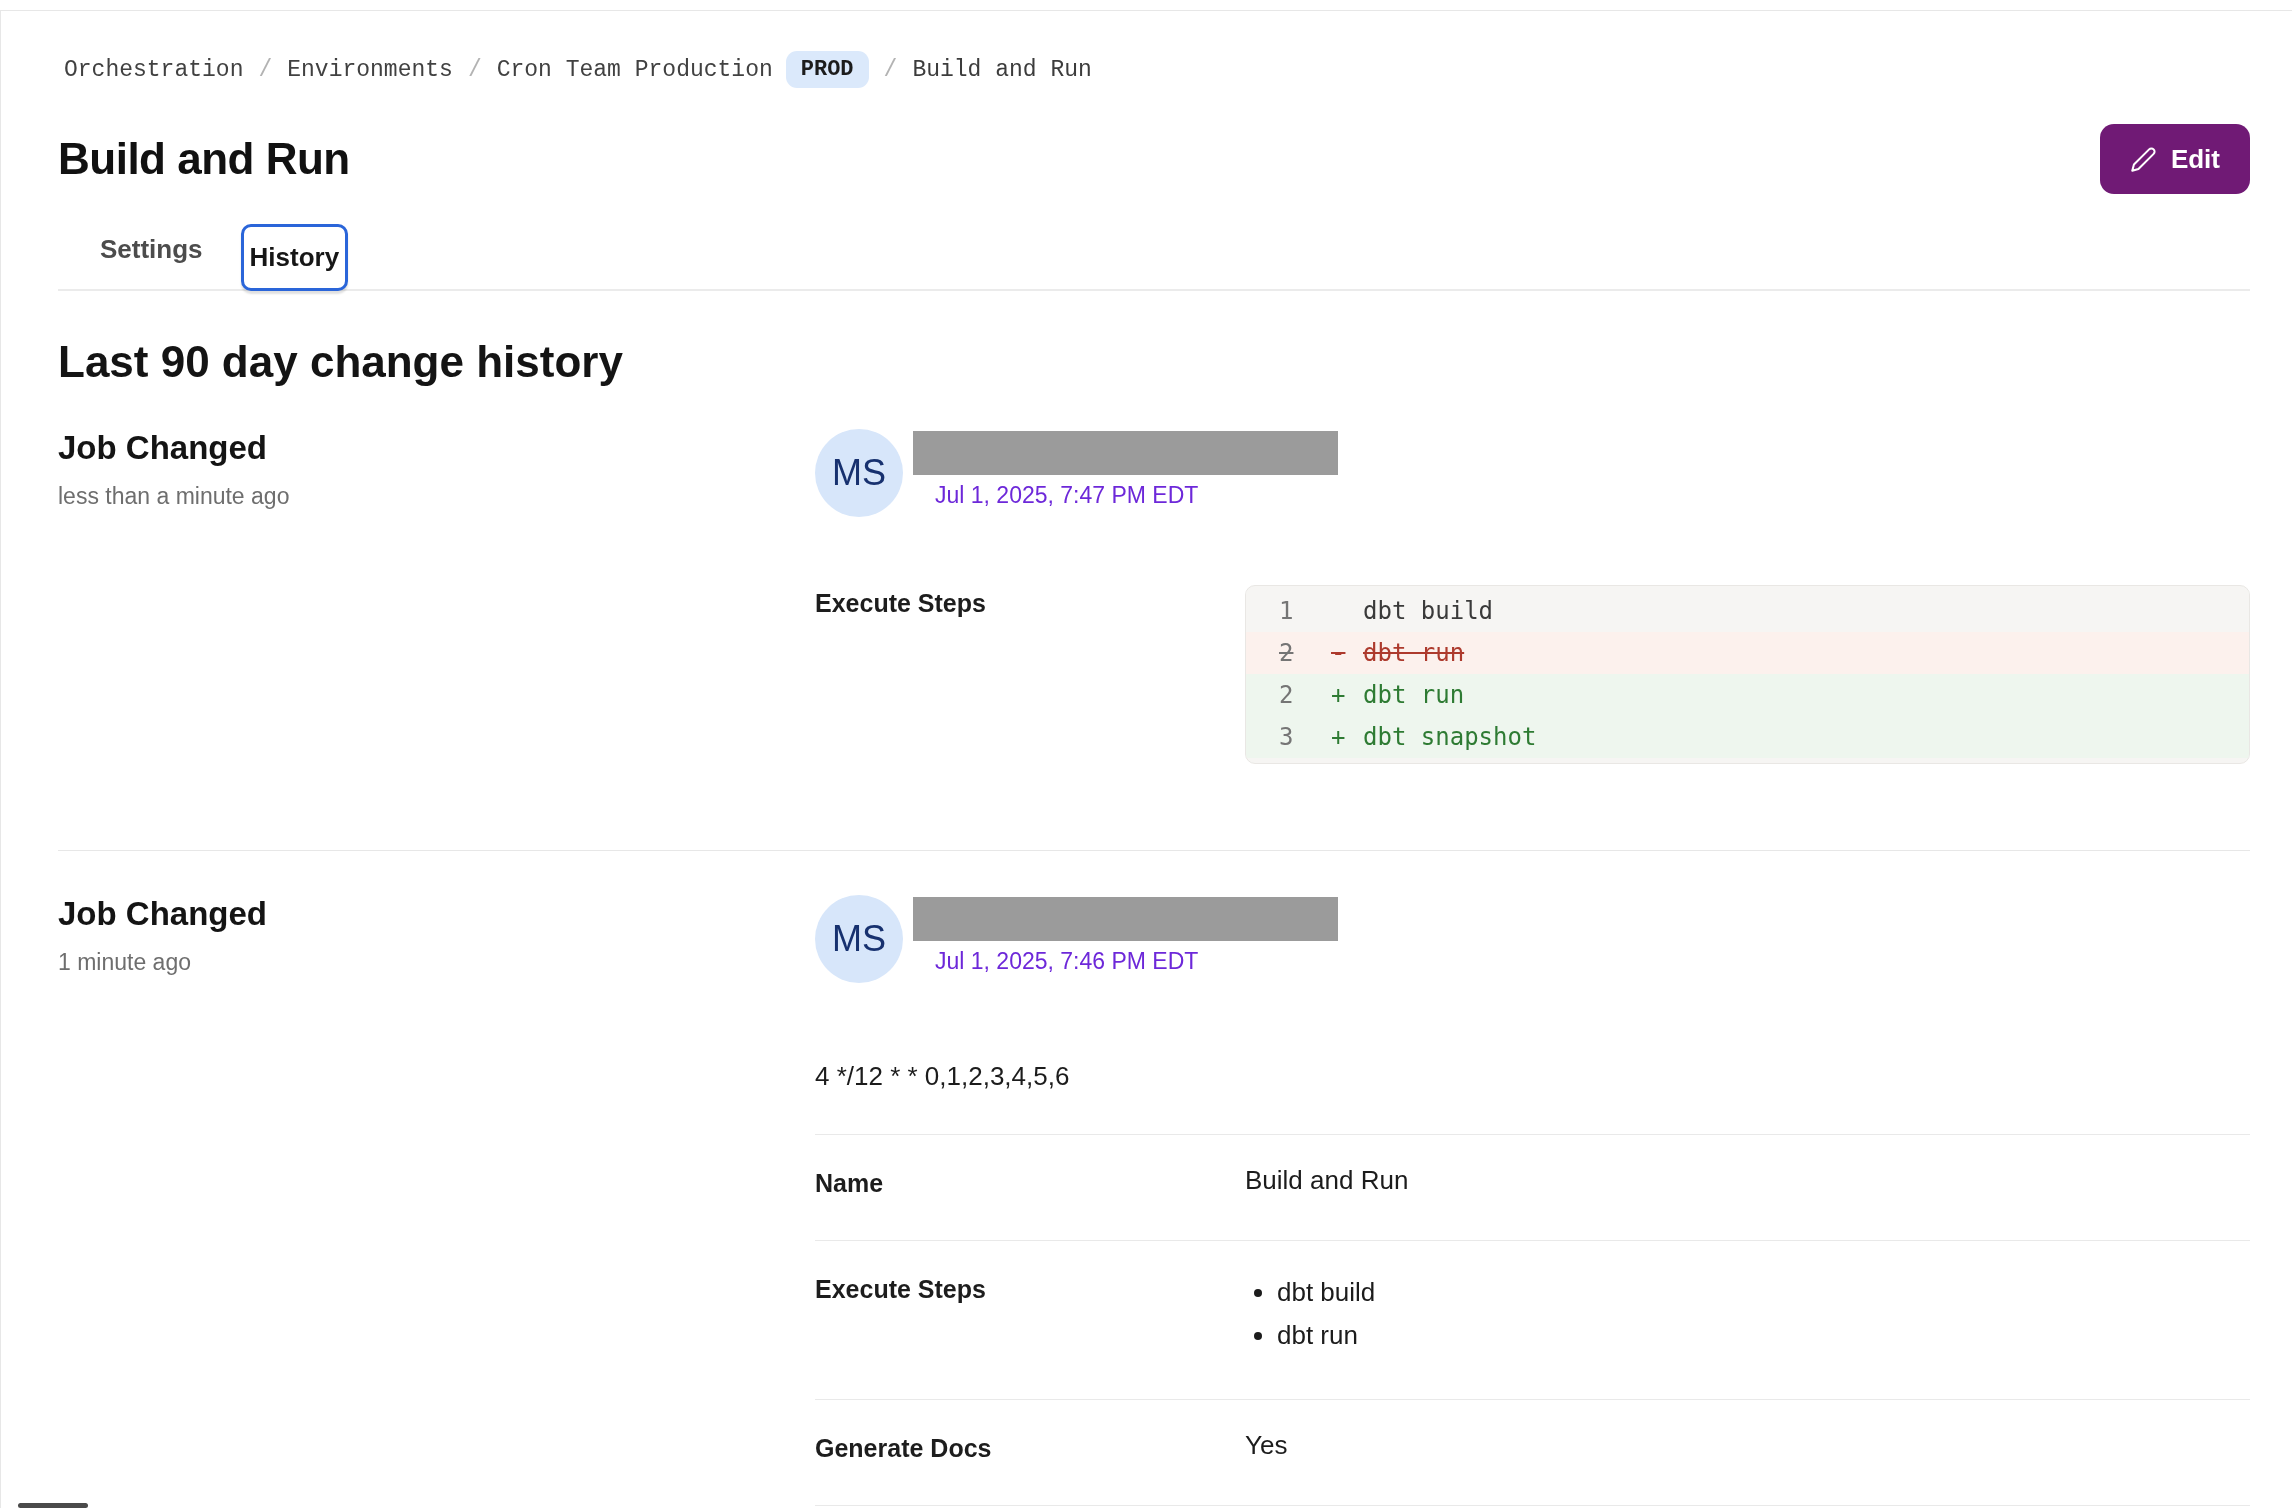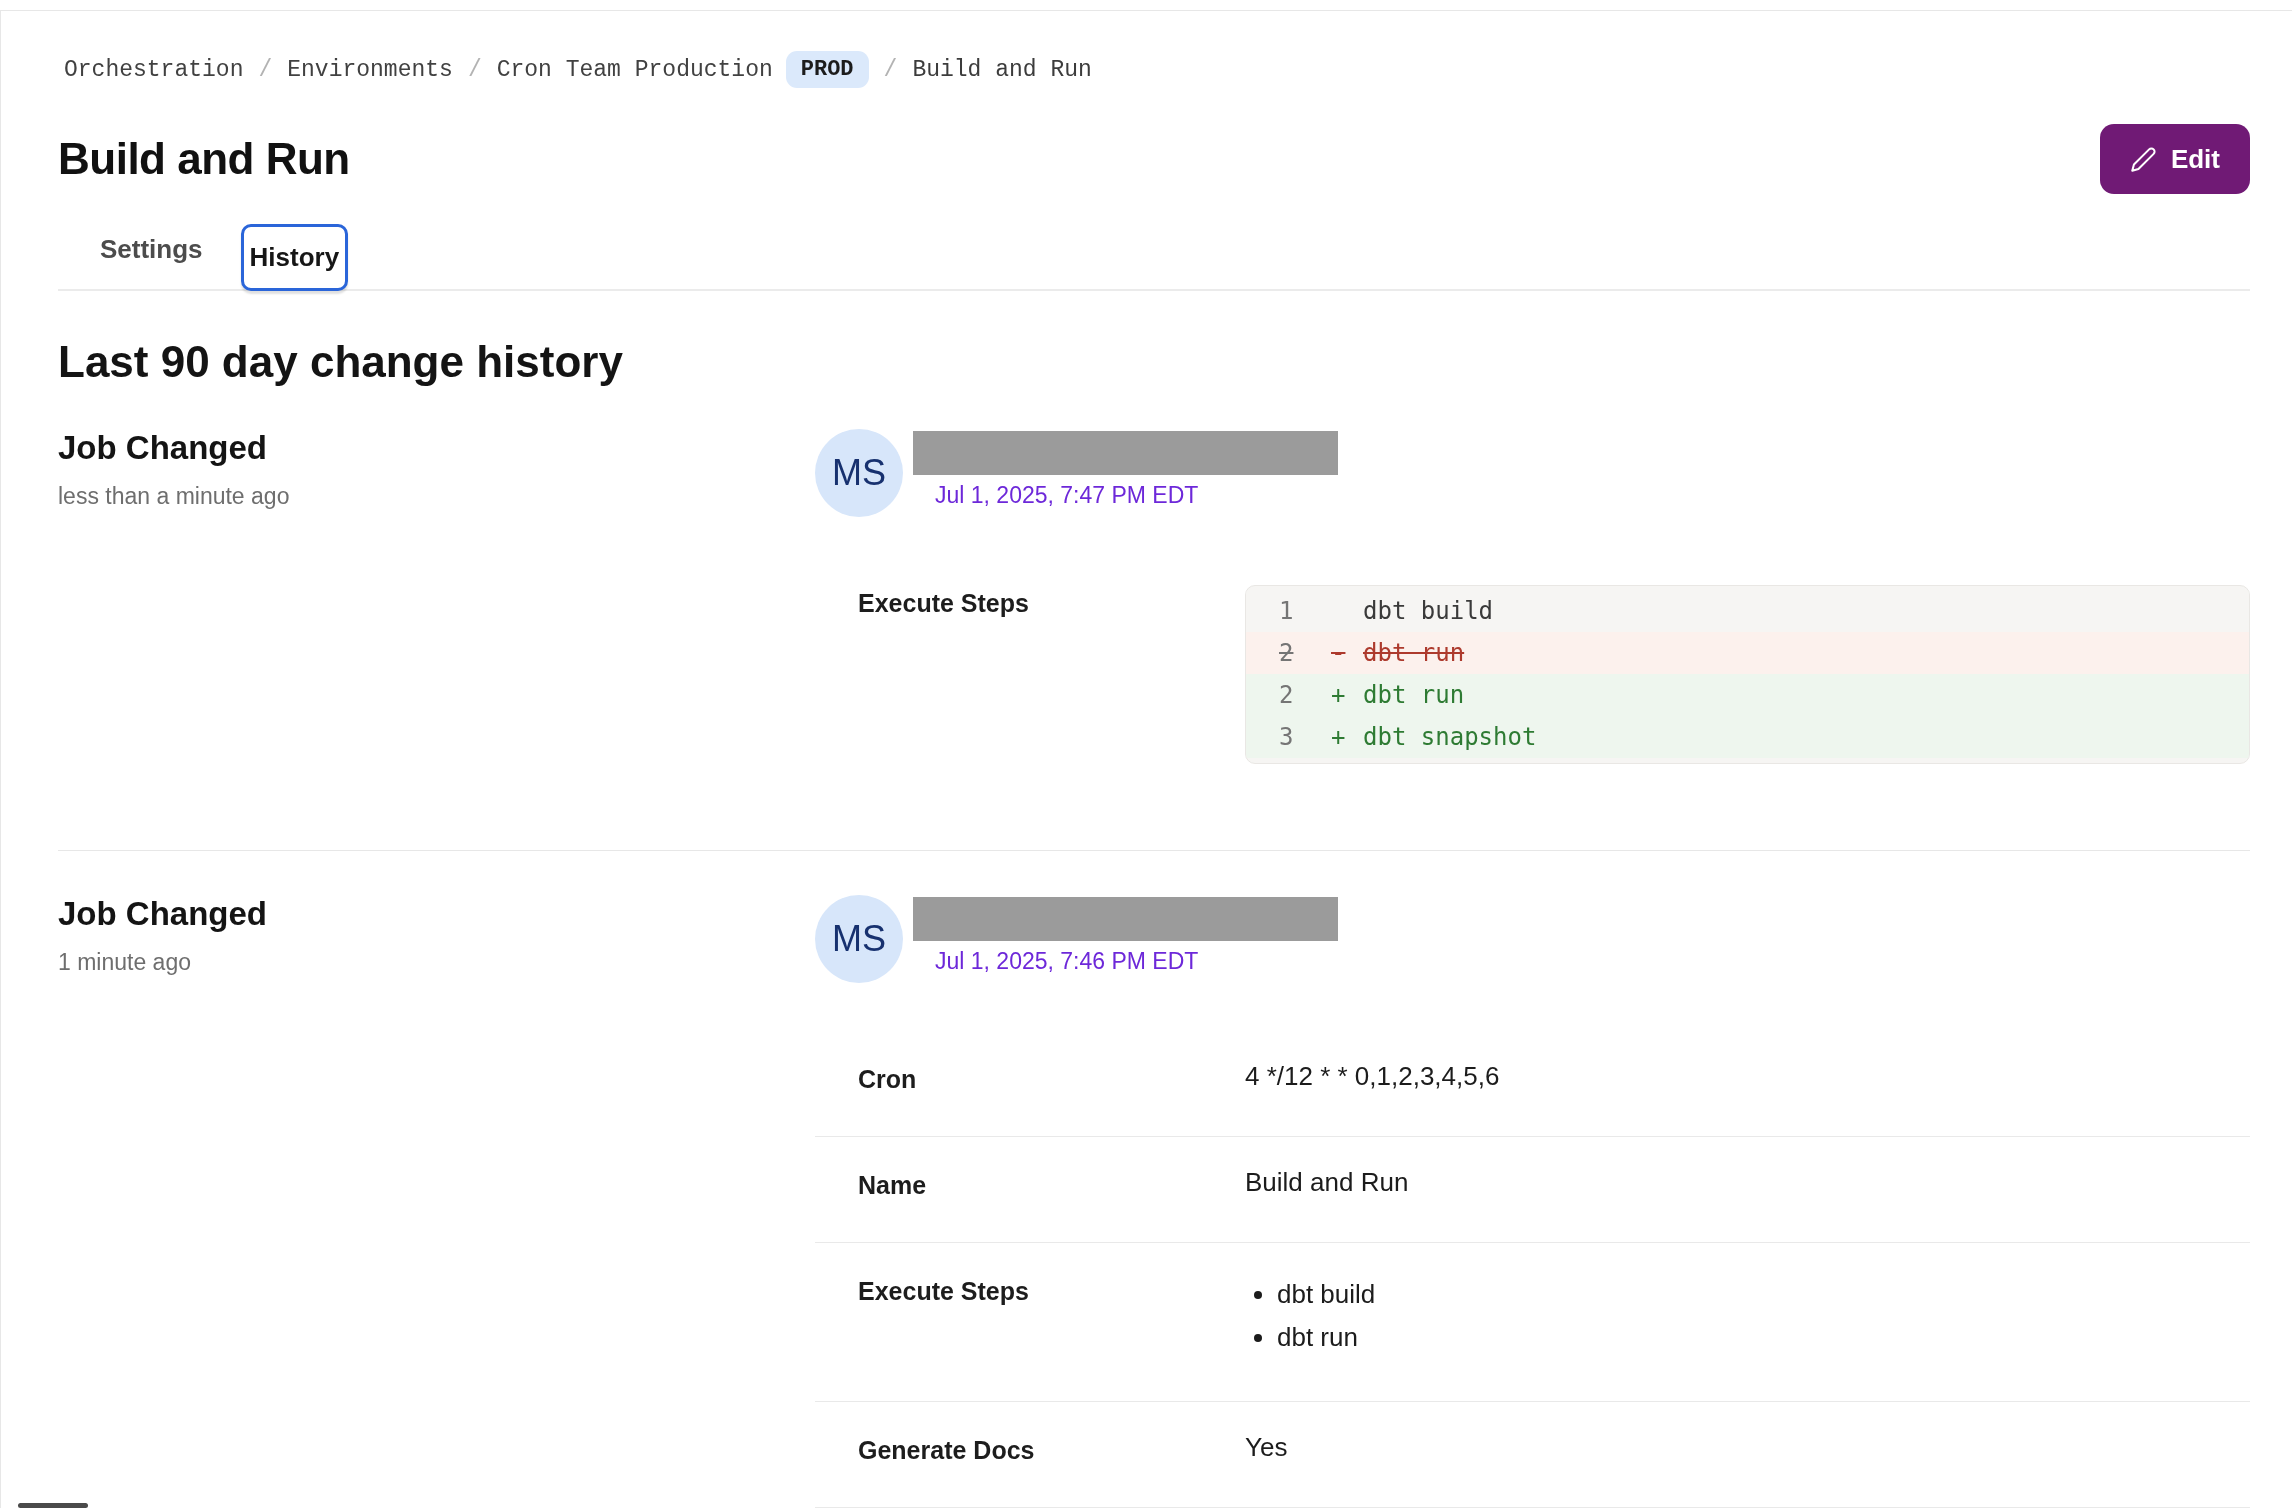--- a/index.html
+++ b/index.html
@@ -43,21 +43,21 @@
   .avatar { width:88px; height:88px; border-radius:50%; background:#d7e6fa; color:#17316f;
             font-size:36px; font-weight:400; display:flex; align-items:center; justify-content:center; flex:0 0 88px; }
   .author-meta { padding-top:2px; }
   .redact-bar { width:425px; height:44px; background:#9b9b9b; }
   .timestamp { margin-top:7px; padding-left:22px; font-size:23px; color:#6d28d9; }
 
   .fields { margin-top:62px; }
   .field-row { display:grid; grid-template-columns:430px 1fr; }
   .field-row.bordered { border-bottom:1px solid #e9e9e9; padding:30px 0 42px; }
   .field-row.first { padding-top:6px; }
-  .field-label { font-size:25px; font-weight:600; color:#1d1d1d; padding-top:4px;margin-left:43px; }
+  .field-label { font-size:25px; font-weight:600; color:#1d1d1d; padding-top:4px; }
   .field-value { font-size:26px; color:#1c1c1c; }
 
   
   .diff { border:1px solid #e9e7e4; border-radius:10px; overflow:hidden;
           font-family:"DejaVu Sans Mono", monospace; font-size:24px; line-height:42px; padding:4px 0 5px;
           background:#f6f5f3; }
   .diff-row { display:flex; padding-left:33px; }
   .diff-row .ln { width:52px; color:#757575; flex:0 0 52px; }
   .diff-row .mk { display:inline-block; width:32px; flex:0 0 32px; }
   .diff-row.context { background:#f6f5f3; }
@@ -167,21 +167,20 @@
       <div class="entry-right">
         <div class="author">
           <div class="avatar">MS</div>
           <div class="author-meta">
             <div class="redact-bar"></div>
             <div class="timestamp">Jul 1, 2025, 7:46 PM EDT</div>
           </div>
         </div>
         <div class="fields" style="margin-top:72px;">
           <div class="field-row bordered first">
-            <div class="field-label">Cron</div>
             <div class="field-value">4 */12 * * 0,1,2,3,4,5,6</div>
           </div>
           <div class="field-row bordered">
             <div class="field-label">Name</div>
             <div class="field-value">Build and Run</div>
           </div>
           <div class="field-row bordered">
             <div class="field-label">Execute Steps</div>
             <div class="field-value">
               <ul class="steps-list">

